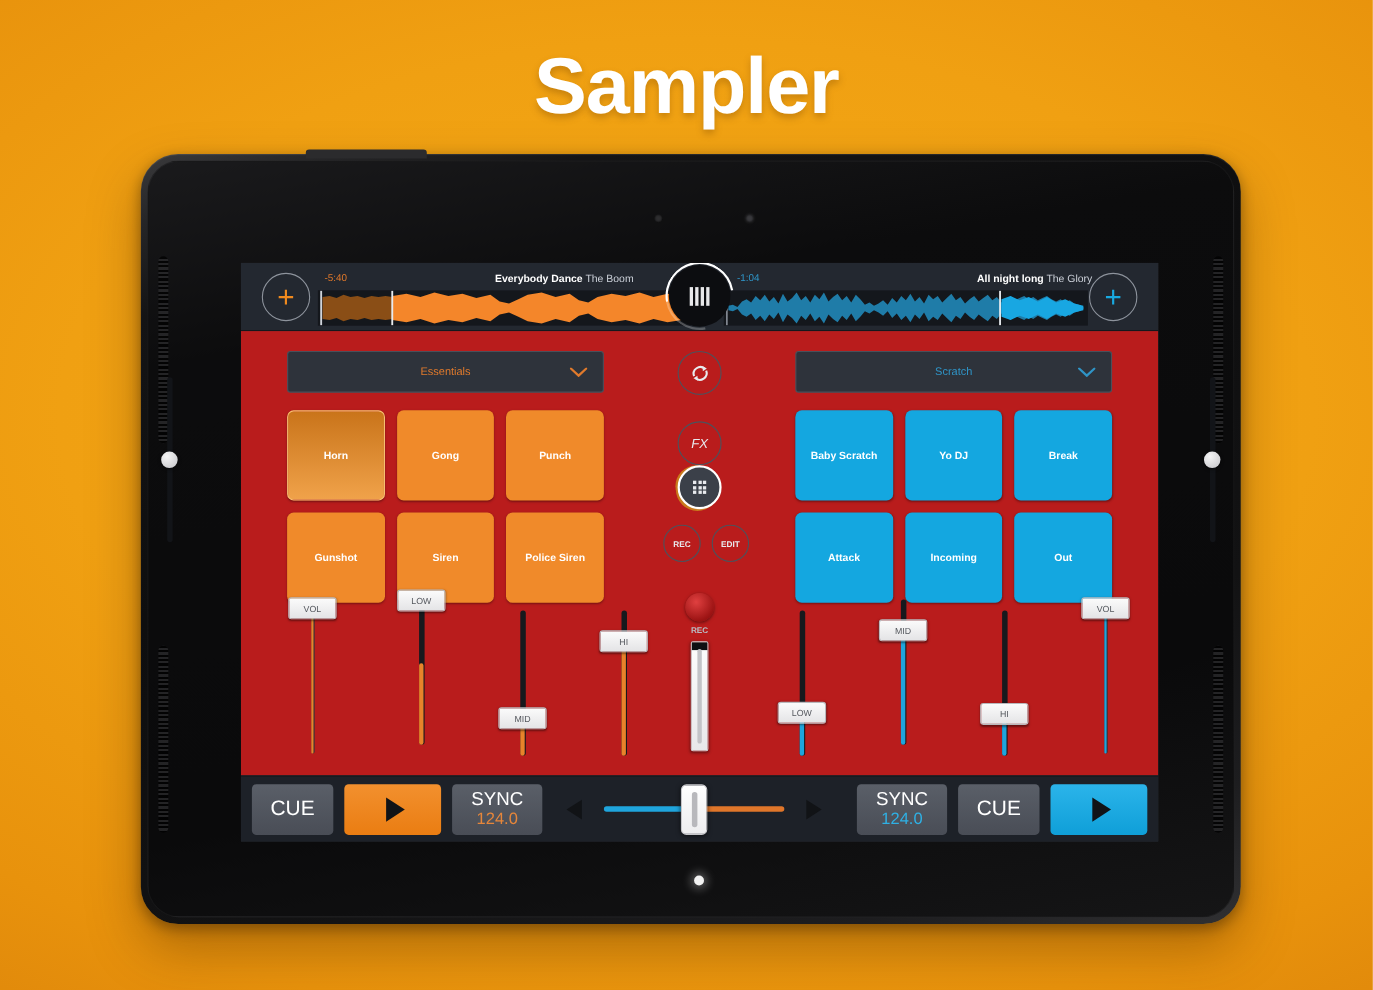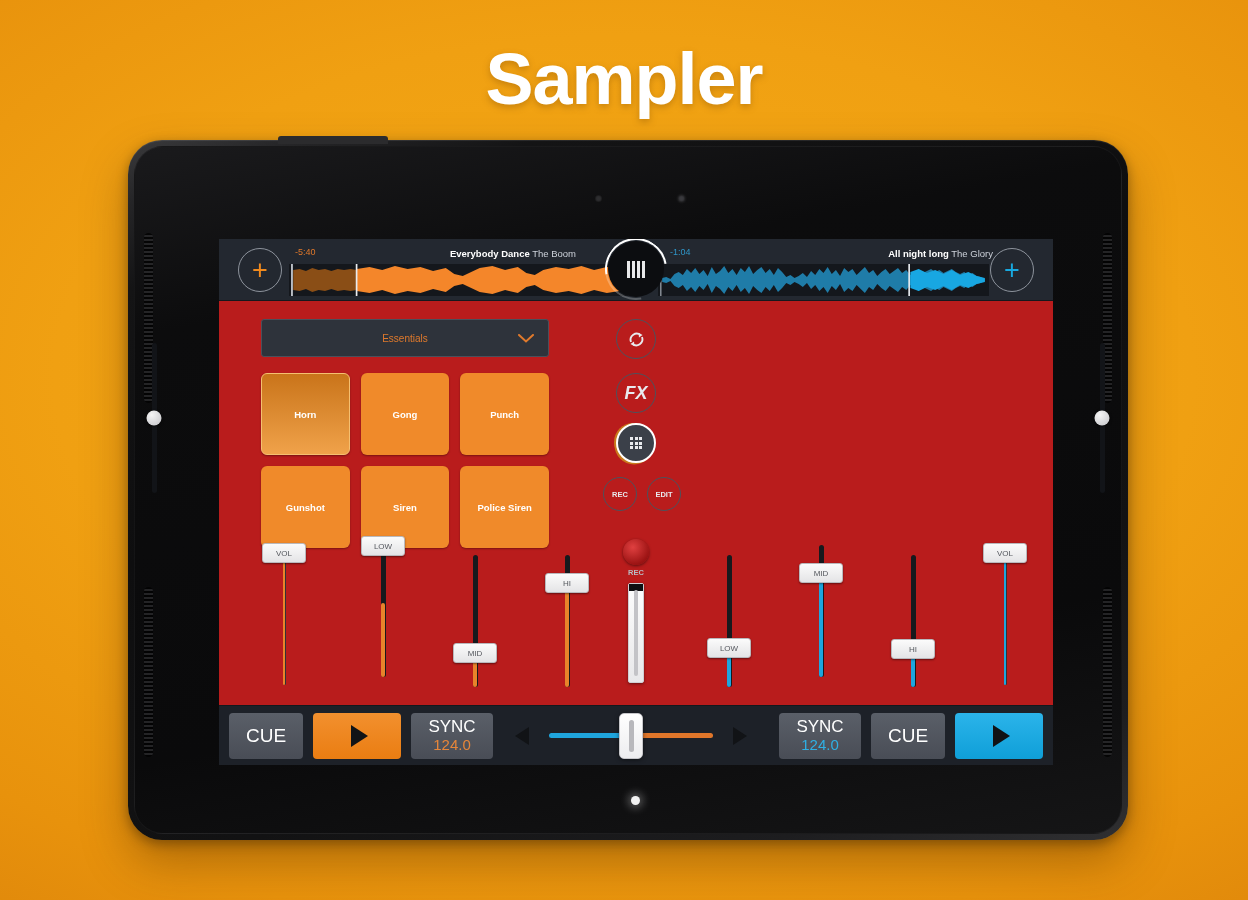--- a/index.html
+++ b/index.html
@@ -162,21 +162,21 @@
   }
 
   
   .cbtn {
     position: absolute; left: 50%; transform: translateX(-50%);
     border-radius: 50%; border: 1px solid #4d525c;
     display: flex; align-items: center; justify-content: center;
     color: #e8eaee;
   }
   .cbtn.loop { top: 18px;  width: 40px; height: 40px; }
-  .cbtn.fx   { top: 72px;  width: 40px; height: 40px; font-style: italic; font-weight: bold; font-size: 18px; }
+  .cbtn.fx   { top: 82px;  width: 40px; height: 40px; font-style: italic; font-weight: normal; font-size: 12px; }
   .cbtn.grid { top: 122px; width: 40px; height: 40px; border: 2px solid #ffffff;
                background: #3b4049;
                box-shadow: -2px 2px 0 -0.5px #c97a1c, -3px -1px 0 -1px #c97a1c; }
   .cbtn.rec  { top: 176px; left: 28px; transform: none; width: 34px; height: 34px; font-size: 7.5px; font-weight: bold; }
   .cbtn.edit { top: 176px; left: auto; right: 16px; transform: none; width: 34px; height: 34px; font-size: 7.5px; font-weight: bold; }
   .grid-glyph { display: grid; grid-template-columns: repeat(3,3px); grid-template-rows: repeat(3,3px); gap: 1.5px; }
   .grid-glyph i { background: #e8eaee; display: block; }
 
   
   .faders { position: absolute; left: 0; top: 238px; width: 100%; height: 166px; }
@@ -397,20 +397,38 @@
                 <i></i>
                 <i></i>
                 <i></i>
                 <i></i>
             </span>
           </div>
           <div class="cbtn rec">REC</div>
           <div class="cbtn edit">EDIT</div>
         </div>
 
+        <div class="col-right">
+          <div class="selector sel-blue">
+            <span>Scratch</span>
+            <span class="chev">
+              <svg width="16" height="9" viewBox="0 0 16 9">
+                  <path d="M1 1 L8 7.5 L15 1" stroke="#2f94c6" stroke-width="2" fill="none" stroke-linecap="round"></path>
+                </svg>
+            </span>
+          </div>
+          <div class="pads">
+            <div class="pad blue">Baby Scratch</div>
+            <div class="pad blue">Yo DJ</div>
+            <div class="pad blue">Break</div>
+            <div class="pad blue">Attack</div>
+            <div class="pad blue">Incoming</div>
+            <div class="pad blue">Out</div>
+          </div>
+        </div>
 
         <div class="faders">
 
           <div class="fader orange thin" style="left:42px;  top:14px;">
             <div class="track"></div>
             <div class="fill" style="height:100%"></div>
             <div class="cap" style="top:-10px">VOL</div>
           </div>
 
           <div class="fader orange" style="left:141px; top:6px;">

